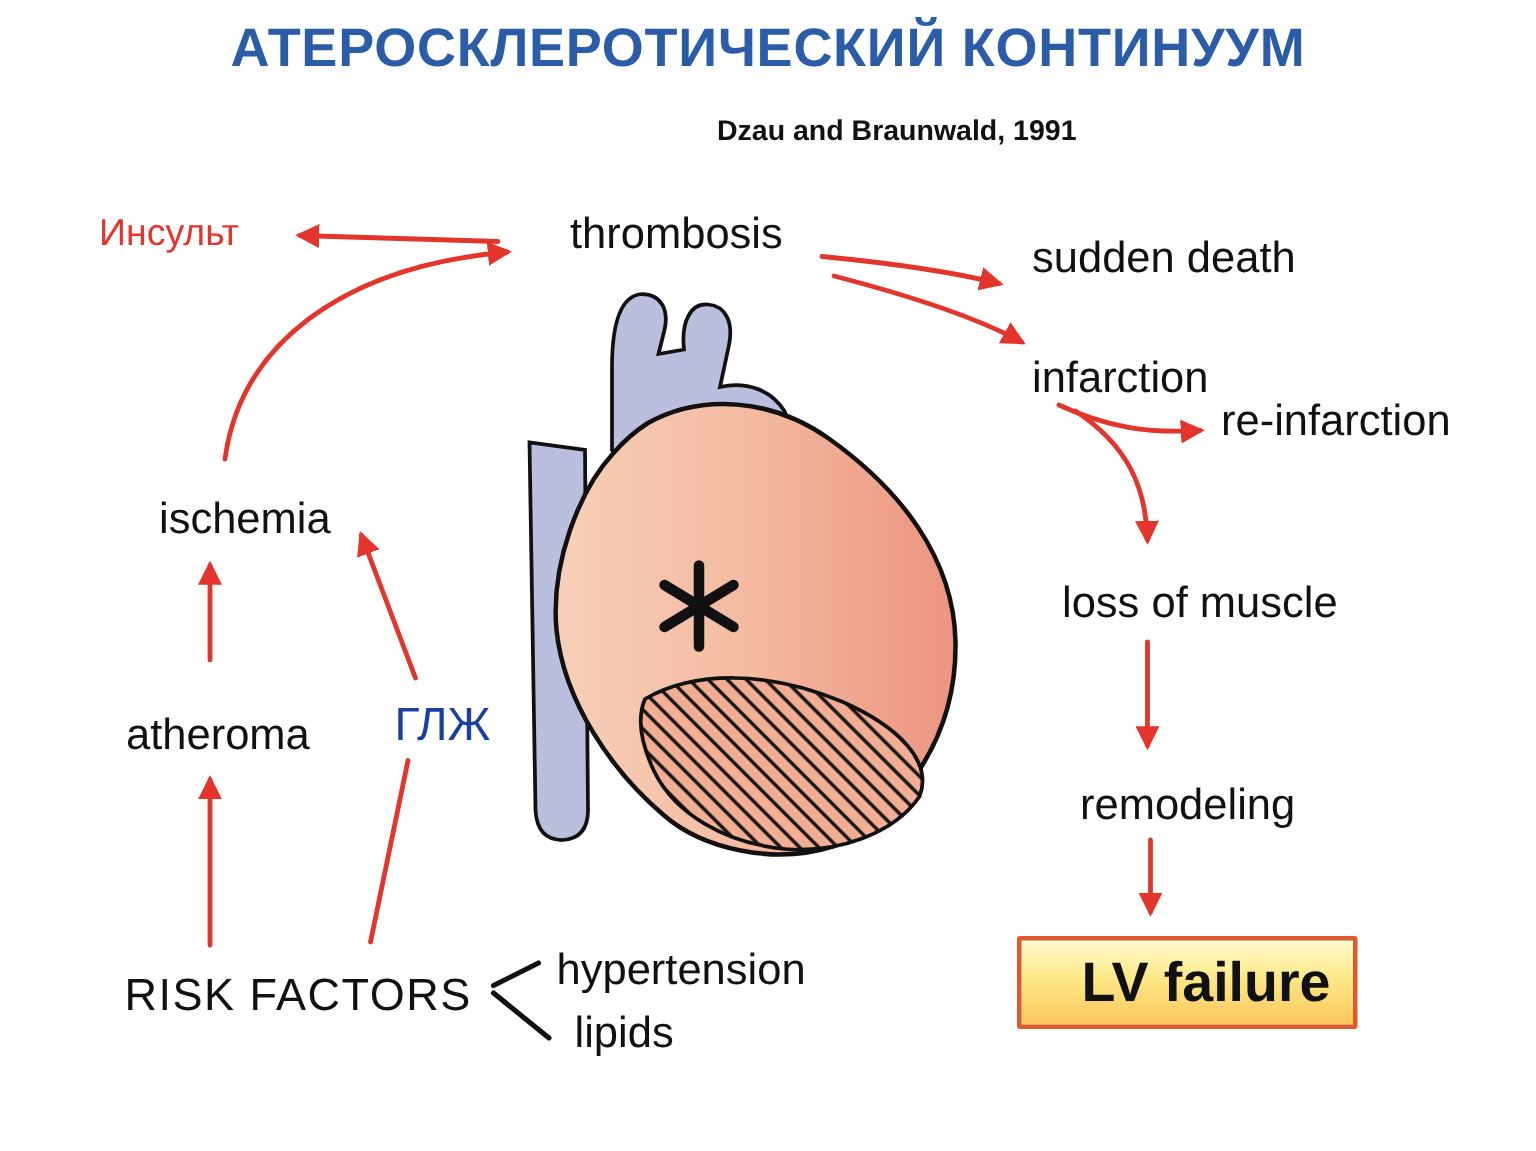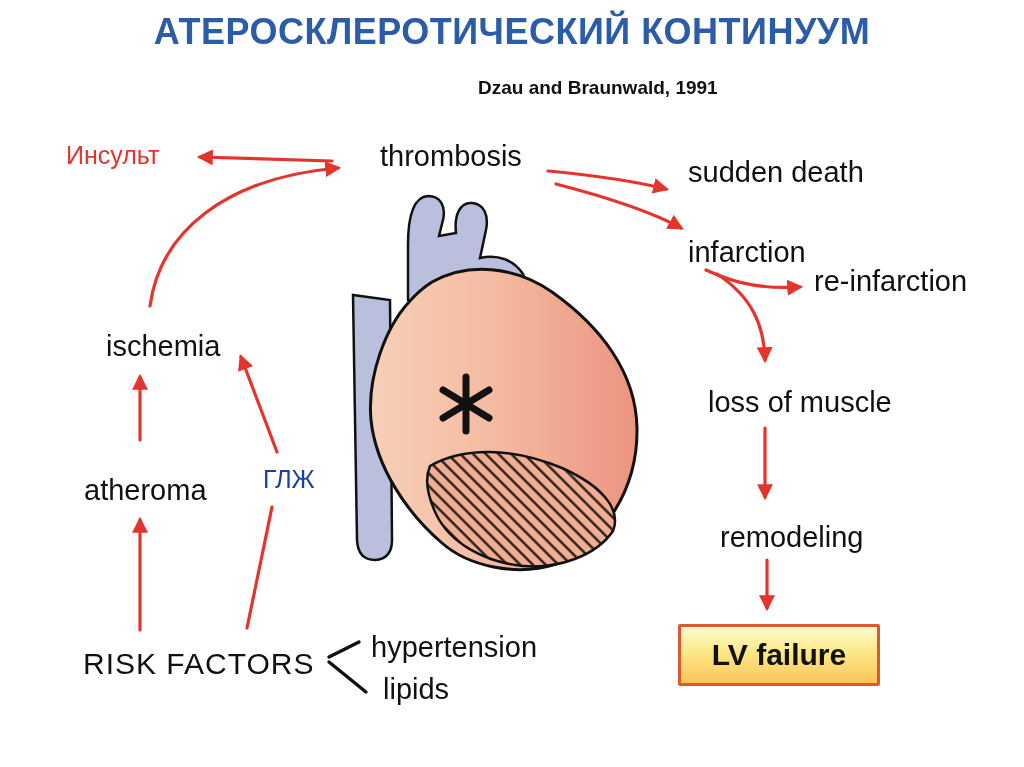--- a/index.html
+++ b/index.html
@@ -17,28 +17,28 @@
     font-family:"Liberation Sans",sans-serif;color:var(--ink);
   }
   .abs{position:absolute;white-space:nowrap;line-height:1.1;}
   .title{
     left:0;right:0;top:12px;text-align:center;
     font-size:36px;font-weight:bold;color:var(--title-blue);letter-spacing:.5px;
   }
   .citation{font-size:19px;font-weight:bold;color:var(--ink);}
   .node{font-size:29px;color:var(--ink);}
   .node-red{font-size:25px;color:var(--label-red);}
-  .node-blue{font-size:25px;color:var(--label-blue);text-align:right;}
+  .node-blue{font-size:31px;color:var(--label-blue);text-align:right;}
   .risk{font-size:30px;letter-spacing:1px;}
   .lv-failure-box{
     position:absolute;left:678px;top:624px;width:196px;height:56px;
     display:flex;align-items:center;justify-content:center;
     border:3px solid #DC5A2C;border-radius:2px;
     background:linear-gradient(180deg,#FEFBCF 0%,#FDE887 45%,#FAC55A 100%);
-    font-size:30px;font-weight:600;color:var(--ink);
+    font-size:37px;font-weight:600;color:var(--ink);padding-left:25px;
   }
   .bottom-divider{
     position:absolute;left:0;right:0;top:734px;height:4px;
     background:var(--bottom-line);
   }
   svg.canvas{position:absolute;left:0;top:0;pointer-events:none;}
   .arrow{stroke:var(--arrow-red);stroke-width:3.2;fill:none;stroke-linecap:round;}
   .arrowhead{fill:var(--arrow-red);}
   .tick{stroke:var(--ink);stroke-width:3.4;stroke-linecap:round;fill:none;}
   .outline{stroke:var(--ink);}

